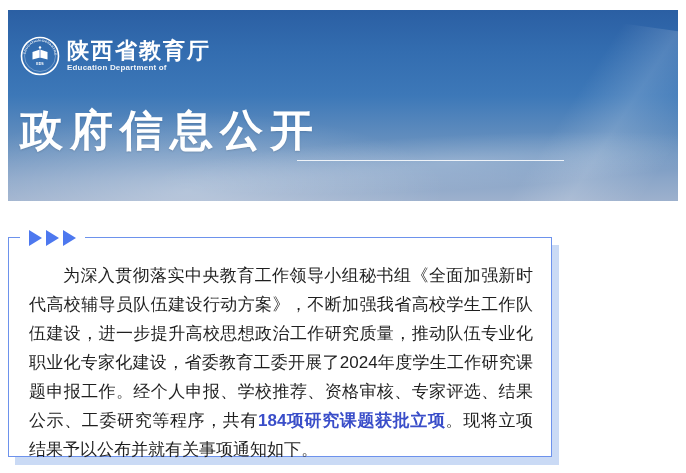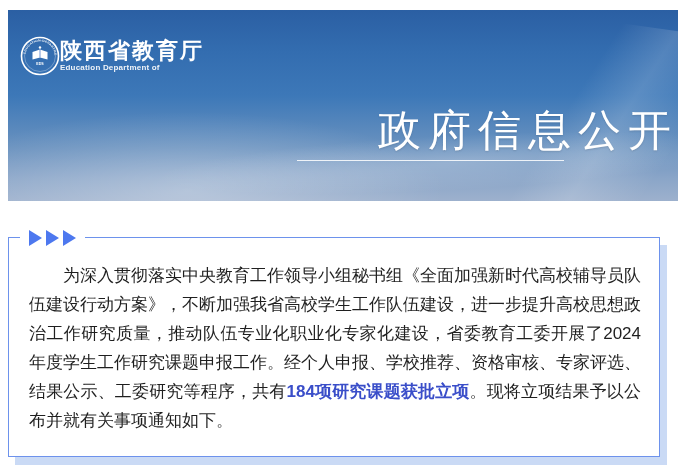--- a/index.html
+++ b/index.html
@@ -16,35 +16,35 @@
     background:radial-gradient(ellipse at center,rgba(255,255,255,0.30) 0%,rgba(255,255,255,0.10) 45%,rgba(255,255,255,0) 70%);}
   .swoosh2{position:absolute;right:-120px;top:10px;width:420px;height:300px;
     background:linear-gradient(115deg,rgba(255,255,255,0) 40%,rgba(255,255,255,0.16) 50%,rgba(255,255,255,0) 62%);
     transform:rotate(8deg);}
   .swoosh3{position:absolute;left:120px;bottom:8px;width:640px;height:60px;border-radius:50%;
     background:radial-gradient(ellipse at center,rgba(255,255,255,0.22) 0%,rgba(255,255,255,0) 65%);
     transform:rotate(-3deg);}
 
   .brand{position:absolute;left:12px;top:26px;display:flex;align-items:center;}
   .logo{width:40px;height:40px;flex:0 0 auto;}
-  .brand-text{color:#ffffff;}
+  .brand-text{margin-left:7px;color:#ffffff;}
   .brand-cn{font-size:22px;font-weight:bold;letter-spacing:2px;line-height:24px;}
   .brand-en{font-size:8px;font-weight:bold;line-height:9.5px;color:rgba(255,255,255,0.92);letter-spacing:0.2px;}
 
   .page-title{
-    position:absolute;left:0;right:0;top:92px;text-align:right;
-    color:#ffffff;font-size:43px;font-weight:normal;letter-spacing:7px;
+    position:absolute;left:12px;right:0;top:92px;text-align:left;
+    color:#ffffff;font-size:43px;font-weight:bold;letter-spacing:7px;
     text-shadow:0 1px 2px rgba(0,0,0,0.12);
   }
   .title-underline{position:absolute;left:289px;top:150px;width:267px;height:1px;
     background:rgba(255,255,255,0.85);}
 
   
   .notice-box{
-    position:absolute;left:8px;top:237px;width:652px;height:220px;
+    position:absolute;left:8px;top:237px;width:544px;height:220px;
     border:1px solid #6d92ec;background:#ffffff;box-sizing:border-box;
     box-shadow:7px 8px 0 #cadaf5;
   }
   .arrows-chip{
     position:absolute;left:11px;top:-10px;background:#ffffff;
     padding:0 9px;display:flex;align-items:center;gap:4px;height:20px;
   }
   .tri{width:0;height:0;border-top:8px solid transparent;border-bottom:8px solid transparent;
     border-left:13px solid #4d78ef;}
 

